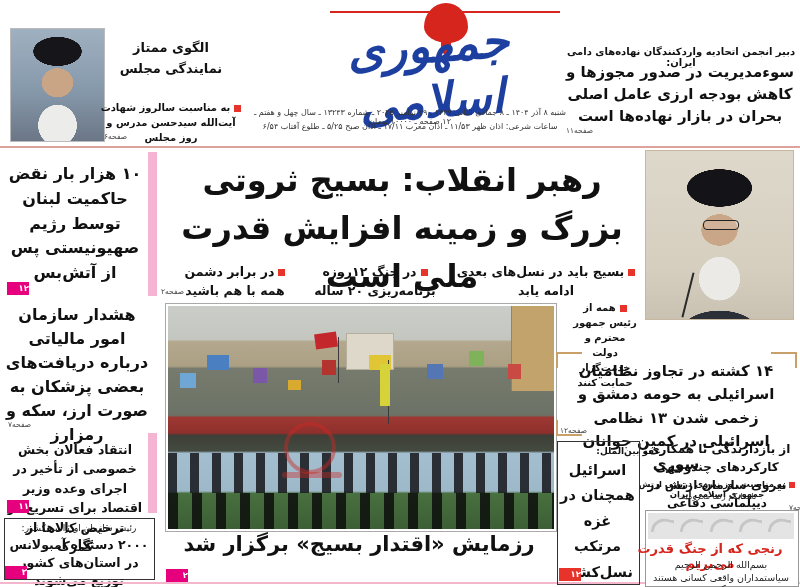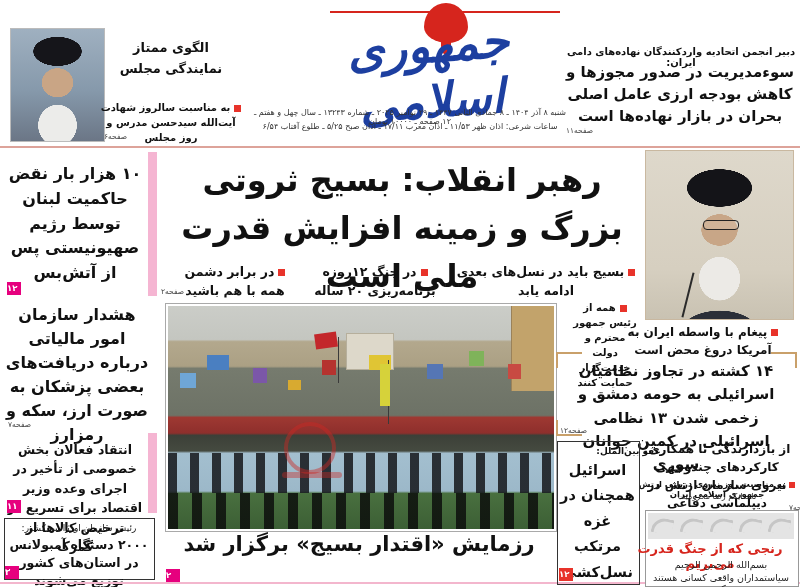--- a/index.html
+++ b/index.html
@@ -3,22 +3,22 @@
 <meta charset="utf-8">
 <style>
   html,body{margin:0;padding:0;background:#fff;}
   #page{position:relative;width:800px;height:587px;background:#fff;overflow:hidden;
         font-family:"DejaVu Sans",sans-serif;color:#111;direction:rtl;}
   .abs{position:absolute;}
   .c{text-align:center;}
   .bold{font-weight:bold;}
   .tiny{font-size:7.5px;color:#444;}
   .sq{display:inline-block;width:7px;height:7px;background:#e8332a;margin-left:4px;vertical-align:middle;flex:none;}
-  .badge{position:absolute;width:14px;height:13px;background:#e6007e;color:#fff;
-         font-size:8.5px;font-weight:bold;text-align:left;line-height:13px;}
+  .badge{position:absolute;width:22px;height:13px;background:#e6007e;color:#fff;
+         font-size:8.5px;font-weight:bold;text-align:right;line-height:13px;}
   .badge.red{background:#e8332a;}
   .pinkbar{position:absolute;width:9px;background:#f5b5d2;}
   .goldcorner{position:absolute;width:24px;height:14px;border-color:#c9a06a;border-style:solid;border-width:0;}
   
   #khomeini{left:10px;top:28px;width:93px;height:112px;border:1px solid #bbb;
     background:
       radial-gradient(ellipse 40px 24px at 50% 20%, #15151a 60%, rgba(0,0,0,0) 61%),
       radial-gradient(ellipse 26px 24px at 50% 48%, #c9a585 60%, rgba(0,0,0,0) 61%),
       radial-gradient(ellipse 32px 34px at 50% 86%, #ececea 60%, rgba(0,0,0,0) 61%),
       linear-gradient(180deg,#9fb0c0 0%,#8699ab 55%,#6b7686 100%);}
@@ -202,23 +202,20 @@
 
   <div id="cap-head" class="abs c bold">رزمایش «اقتدار بسیج» برگزار شد</div>
   <div id="cap-badge" class="badge">۲</div>
 
   <div id="bottom-rule" class="abs"></div>
 
   <div id="khamenei" class="abs">
     <div class="glasses"></div>
     <div class="mic"></div>
   </div>
-  <div id="kh-bullet" class="abs c bold">
-    <span class="sq"></span><span>پیغام با واسطه ایران به آمریکا دروغ محض است</span>
-  </div>
 
   <div id="syria-box" class="abs">
     <div class="goldcorner" style="left:0;top:0;border-top-width:2px;border-left-width:2px;"></div>
     <div class="goldcorner" style="right:0;top:0;border-top-width:2px;border-right-width:2px;"></div>
     <div class="goldcorner" style="left:0;bottom:0;border-bottom-width:2px;border-left-width:2px;"></div>
   </div>
   <div id="syria-head" class="abs c bold">۱۴ کشته در تجاوز نظامیان اسرائیلی به حومه دمشق و زخمی شدن ۱۳ نظامی اسرائیلی در کمین جوانان سوری</div>
   <div id="syria-ref" class="abs tiny">صفحه۱۲</div>
 
   <div id="navy-head" class="abs c bold">از بازدارندگی تا همکاری؛ کارکردهای چندوجهی نیروی سازمان ارتش در دیپلماسی دفاعی</div>

